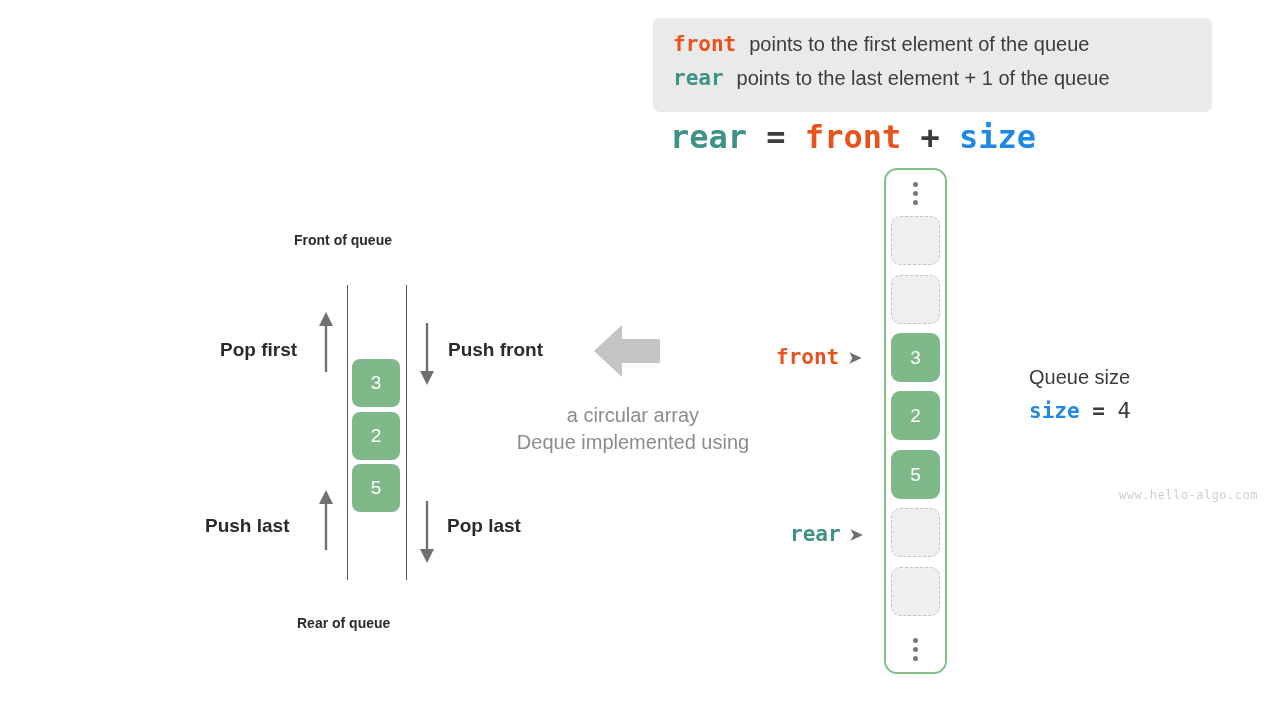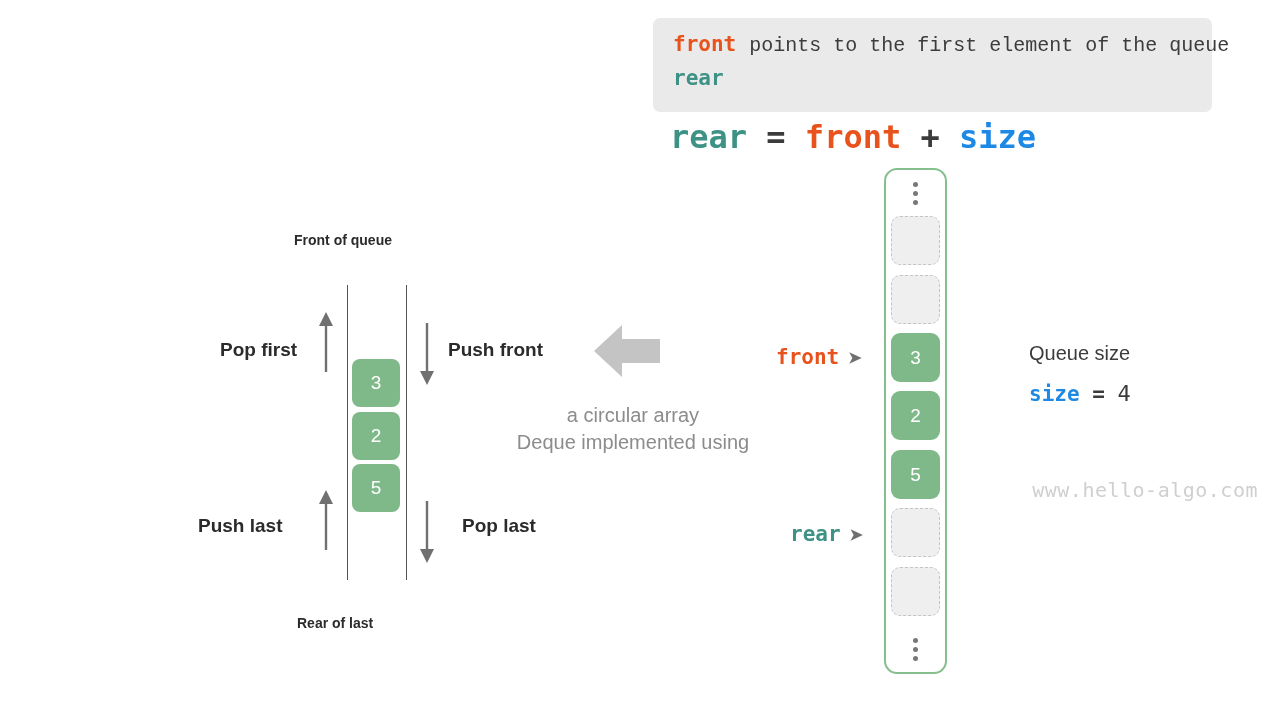--- a/index.html
+++ b/index.html
@@ -39,21 +39,21 @@
   .legend-kw {
     font-family: "DejaVu Sans Mono", monospace;
     font-size: 21px;
     font-weight: bold;
     margin-right: 13px;
   }
   .kw-front { color: #e8521c; }
   .kw-rear  { color: #3e9285; }
   .kw-size  { color: #1e88e5; }
   .legend-txt {
-    font-family: Liberation Mono, monospace;
+    font-family: Liberation Sans, sans-serif;
     font-size: 20px;
     color: #3c3c3c;
   }
 
   
   #formula {
     position: absolute;
     left: 670px;
     top: 118px;
     font-family: "DejaVu Sans Mono", monospace;
@@ -103,22 +103,22 @@
   .op-label {
     position: absolute;
     font-family: "Liberation Sans", sans-serif;
     font-size: 19px;
     font-weight: bold;
     color: #2b2b2b;
     white-space: nowrap;
   }
   #lbl-pop-first  { left: 220px; top: 339px; }
   #lbl-push-first { left: 448px; top: 339px; }
-  #lbl-push-last  { left: 198px; top: 515px; }
-  #lbl-pop-last   { left: 447px; top: 515px; margin-left: 15px; }
+  #lbl-push-last  { left: 205px; top: 515px; }
+  #lbl-pop-last   { left: 447px; top: 515px; }
 
   .vert-arrow { position: absolute; }
 
   
   #big-arrow {
     position: absolute;
     left: 594px;
     top: 325px;
   }
 
@@ -211,23 +211,24 @@
   #queue-size-block {
     position: absolute;
     left: 1029px;
     top: 342px;
   }
   #queue-size-title {
     font-family: "Liberation Sans", sans-serif;
     font-size: 20px;
     color: #3c3c3c;
     white-space: nowrap;
+    margin-top: 24px;
   }
   #queue-size-value {
-    margin-top: 16px;
+    margin-top: 9px;
     font-family: "DejaVu Sans Mono", monospace;
     font-size: 21px;
     font-weight: bold;
     white-space: nowrap;
   }
   #queue-size-value .op { color: #3c3c3c; }
   #queue-size-value .num { color: #3c3c3c; font-weight: normal; font-size: 22px; }
 
   
   #step-badge {
@@ -248,50 +249,51 @@
     color: #8c8c8c;
     letter-spacing: 1px;
   }
 
   
   #watermark {
     position: absolute;
     right: 22px;
     bottom: 14px;
     font-family: "DejaVu Sans Mono", monospace;
-    font-size: 20px;
+    font-size: 12px;
     color: #cfcfcf;
     letter-spacing: 0.5px;
   }
 </style>
 </head>
 <body>
 
 <div id="stage">
 
   <div id="legend-box">
     <div class="legend-line">
       <span class="legend-kw kw-front">front</span>
       <span class="legend-txt">points to the first element of the queue</span>
     </div>
     <div class="legend-line">
       <span class="legend-kw kw-rear">rear</span>
+      <span class="legend-txt">points to the last element + 1 of the queue</span>
     </div>
   </div>
 
   <div id="formula">
     <span class="kw-rear">rear</span>
     <span class="op">=</span>
     <span class="kw-front">front</span>
     <span class="op">+</span>
     <span class="kw-size">size</span>
   </div>
 
   <div class="diag-title" id="title-front">Front of queue</div>
-  <div class="diag-title" id="title-rear">Rear of last</div>
+  <div class="diag-title" id="title-rear">Rear of queue</div>
 
   <div class="rail" id="rail-left"></div>
   <div class="rail" id="rail-right"></div>
 
   <div class="deque-cell" style="top:359px">3</div>
   <div class="deque-cell" style="top:412px">2</div>
   <div class="deque-cell" style="top:464px">5</div>
 
   <svg class="vert-arrow" style="left:317px; top:312px" width="18" height="62">
     <line x1="9" y1="60" x2="9" y2="10" stroke="#707070" stroke-width="2.4"></line>

